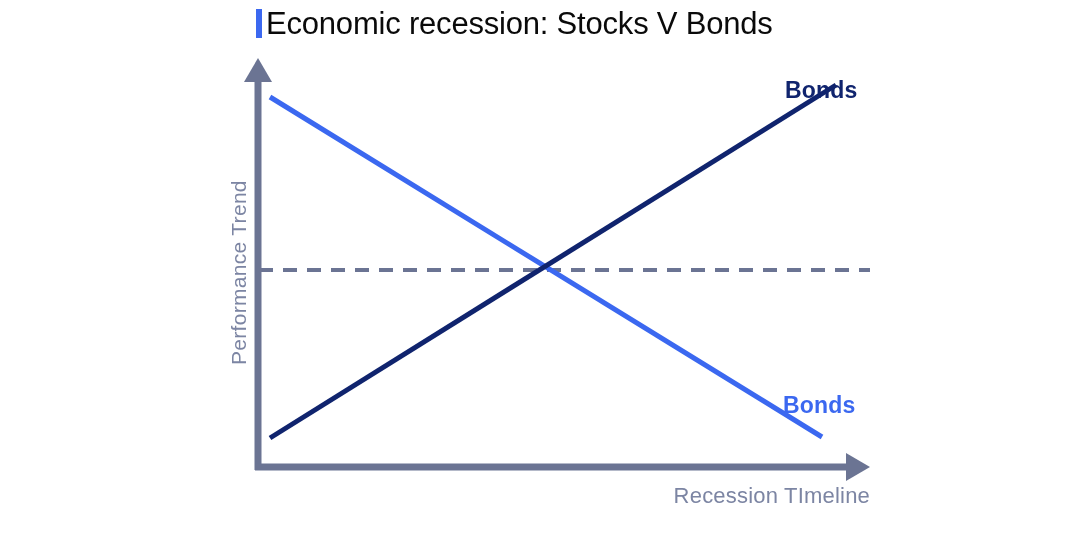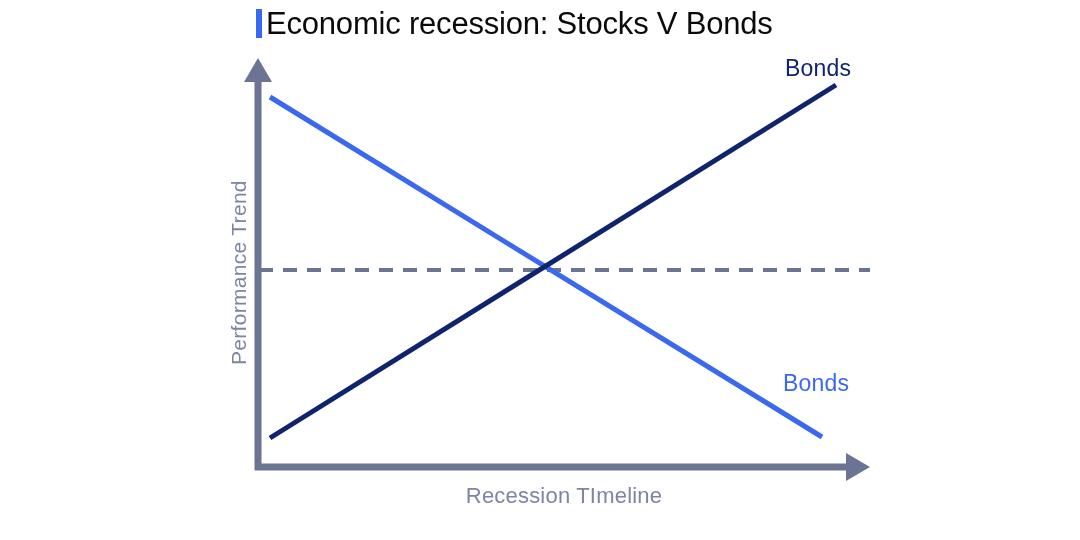--- a/index.html
+++ b/index.html
@@ -60,33 +60,34 @@
     font-size: 21px;
     color: #7C85A3;
     white-space: nowrap;
     letter-spacing: 0.3px;
   }
   .xlabel {
     position: absolute;
     left: 258px;
     top: 483px;
     width: 612px;
-    text-align: center;
+    text-align: right;
     font-size: 22px;
     color: #7C85A3;
     letter-spacing: 0.2px;
   }
 
   
   .series-label {
     position: absolute;
-    font-weight: normal;
+    font-weight: bold;
     font-size: 23px;
     white-space: nowrap;
     letter-spacing: 0.2px;
+    margin-top: 22px;
   }
   .series-label.bonds {
     left: 785px;
     top: 55px;
     color: #10246E;
   }
   .series-label.stocks {
     left: 783px;
     top: 370px;
     color: #3B68F0;

